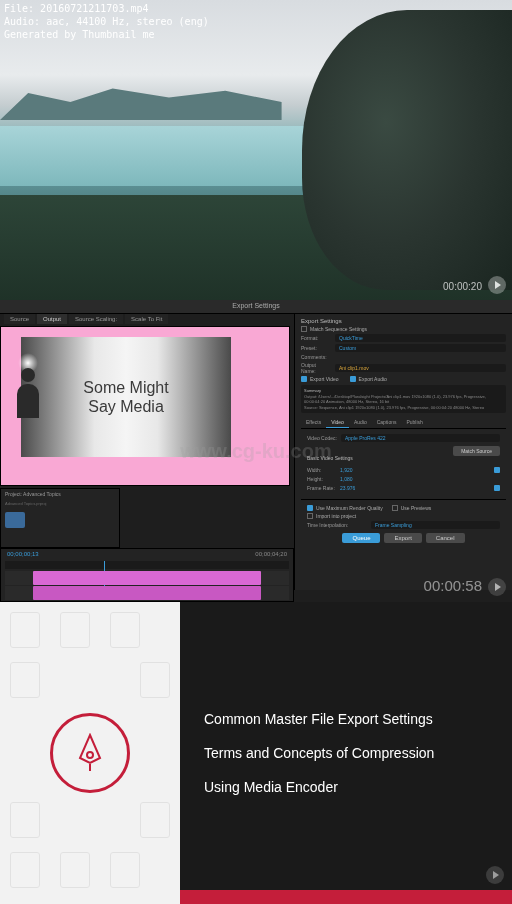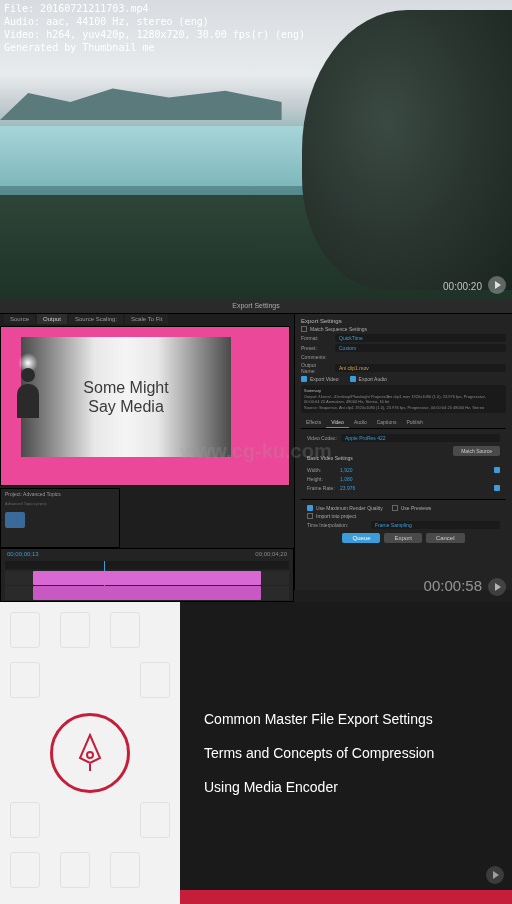--- a/index.html
+++ b/index.html
@@ -19,21 +19,21 @@
     .play-icon-top::after { content: ''; border-left: 6px solid rgba(255,255,255,0.8); border-top: 4px solid transparent; border-bottom: 4px solid transparent; margin-left: 2px; }
     
     
     .middle-section { position: relative; width: 512px; height: 302px; background: #1e1e1e; }
     .pp-header { height: 14px; background: #2a2a2a; border-bottom: 1px solid #000; }
     .pp-tabs { position: absolute; top: 14px; left: 4px; display: flex; gap: 2px; }
     .pp-tab { background: #232323; color: #999; font-size: 6px; padding: 2px 6px; }
     .pp-tab.active { background: #2e2e2e; color: #ccc; }
     .pp-title { position: absolute; top: 2px; left: 50%; transform: translateX(-50%); color: #aaa; font-size: 7px; }
     
-    .pp-left-panel { position: absolute; top: 26px; left: 0; width: 290px; height: 160px; background: #ec4899; border: 1px solid #000; }
+    .pp-left-panel { position: absolute; top: 26px; left: 0; width: 290px; height: 160px; background: #f9a8d4; border: 1px solid #000; }
     .pp-preview { position: absolute; top: 10px; left: 20px; width: 210px; height: 120px; background: linear-gradient(to right, #4a4a4a 0%, #e8e8e8 35%, #f5f5f5 50%, #e8e8e8 65%, #4a4a4a 100%); display: flex; align-items: center; justify-content: center; }
     .pp-preview-inner { position: relative; text-align: center; }
     .pp-silhouette { position: absolute; left: -70px; top: -10px; width: 30px; height: 60px; }
     .pp-silhouette-head { width: 14px; height: 14px; background: #2a2a2a; border-radius: 50%; margin: 0 auto; }
     .pp-silhouette-body { width: 22px; height: 34px; background: #2a2a2a; border-radius: 10px 10px 0 0; margin: 2px auto 0; }
     .pp-glow { position: absolute; left: -65px; top: -25px; width: 20px; height: 20px; background: radial-gradient(circle, #fff 0%, transparent 70%); border-radius: 50%; }
     .pp-preview-text { color: #3a3a3a; font-size: 16px; font-weight: 300; line-height: 1.2; }
     
     .pp-right-panel { position: absolute; top: 14px; right: 0; width: 218px; height: 276px; background: #232323; border-left: 1px solid #000; }
     .pp-export-section { padding: 4px 6px; }
@@ -95,21 +95,20 @@
     .play-icon-bot { position: absolute; bottom: 20px; right: 8px; width: 18px; height: 18px; border-radius: 50%; background: rgba(255,255,255,0.15); display: flex; align-items: center; justify-content: center; }
     .play-icon-bot::after { content: ''; border-left: 6px solid rgba(255,255,255,0.5); border-top: 4px solid transparent; border-bottom: 4px solid transparent; margin-left: 2px; }
   </style>
 </head>
 <body>
 
 <div class="top-section">
   <div class="metadata-overlay">
     <div>File: 20160721211703.mp4</div>
     <div>Audio: aac, 44100 Hz, stereo (eng)</div>
-    <div>Video: h264, yuv420p, 1280x720, 30.00 fps(r) (eng)</div>
     <div>Generated by Thumbnail me</div>
   </div>
   <div class="landscape">
     <div class="mountain"></div>
     <div class="water"></div>
     <div class="grass"></div>
     <div class="rock"></div>
   </div>
   <div class="timestamp-top">00:00:20</div>
   <div class="play-icon-top"></div>

